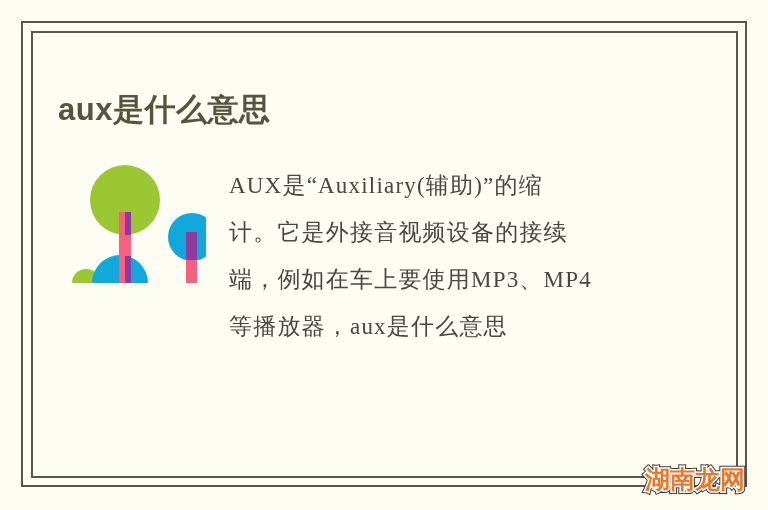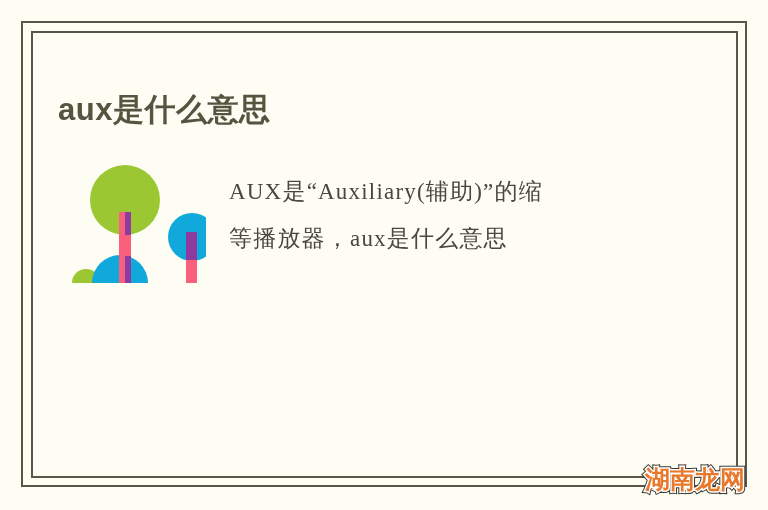--- a/index.html
+++ b/index.html
@@ -51,21 +51,21 @@
     color: #56533f;
     letter-spacing: 0.5px;
     white-space: nowrap;
     font-family: "Liberation Sans", sans-serif;
   }
 
   
   .article-body {
     position: absolute;
     left: 229px;
-    top: 168px;
+    top: 162px;
     width: 424px;
   }
   .body-line {
     font-family: "Liberation Serif", serif;
     font-size: 23px;
     line-height: 47px;
     color: #4a4740;
     letter-spacing: 1.2px;
     white-space: nowrap;
   }
@@ -144,19 +144,21 @@
 
         <rect x="59" y="56" width="6" height="23" fill="#8e3aa0"></rect>
 
         <rect x="59" y="100" width="6" height="27" fill="#8e3aa0"></rect>
       </g>
     </svg>
   </div>
 
   <div class="article-body">
     <div class="body-line">AUX是“Auxiliary(辅助)”的缩</div>
+    <div class="body-line">计。它是外接音视频设备的接续</div>
+    <div class="body-line">端，例如在车上要使用MP3、MP4</div>
     <div class="body-line">等播放器，aux是什么意思</div>
   </div>
 
   <div class="watermark-shadow">湖南龙网</div>
   <div class="watermark">湖南龙网</div>
 
 </div>
 
 </body></html>

